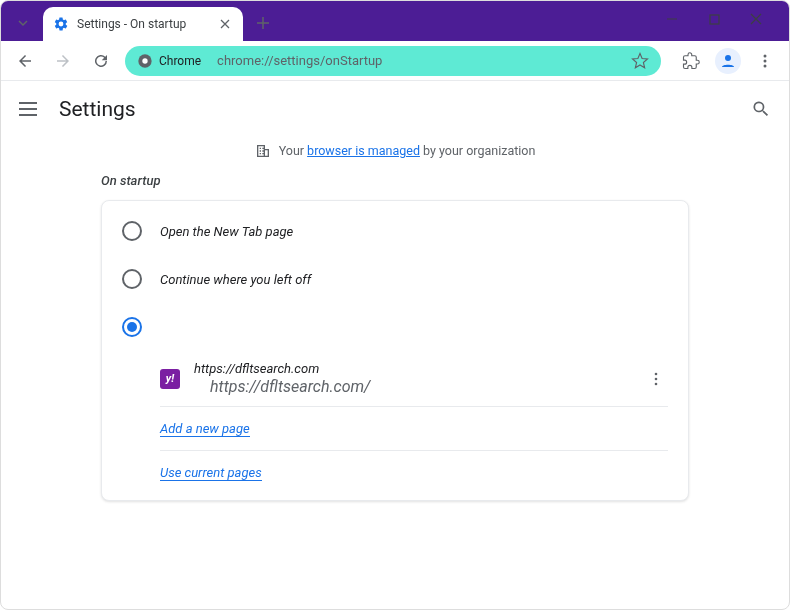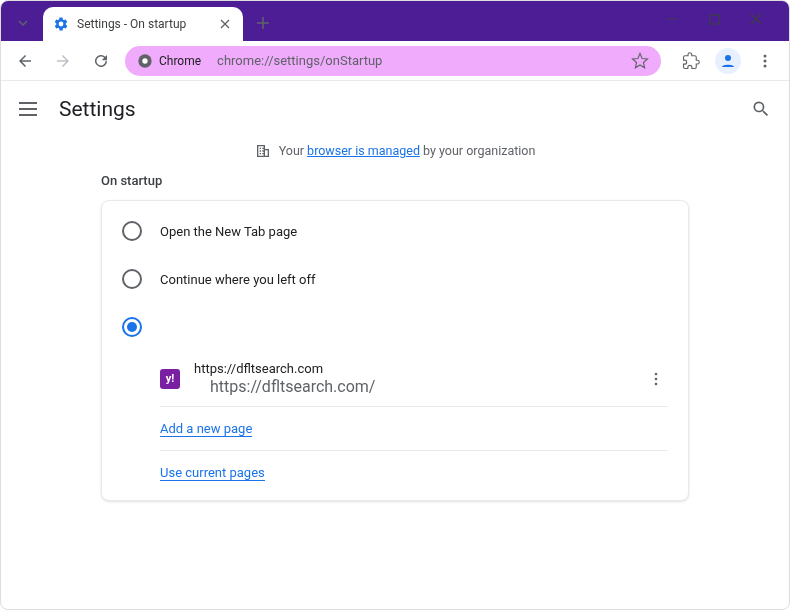--- a/index.html
+++ b/index.html
@@ -13,40 +13,40 @@
 .tab-title { font-size: 12px; color: #3c4043; flex:1; }
 .tab-close { width:16px; height:16px; display:flex; align-items:center; justify-content:center; font-size:14px; color:#5f6368; }
 .newtab { width:28px; height:28px; margin-left:6px; margin-bottom:4px; display:flex; align-items:center; justify-content:center; font-size:16px; color:#3c4043; }
 .win-controls { margin-left:auto; display:flex; gap:8px; margin-bottom:8px; padding-right:8px; }
 .win-btn { width:34px; height:28px; display:flex; align-items:center; justify-content:center; color:#3c4043; }
 
 
 .toolbar { height: 40px; background:#fff; border-bottom:1px solid #e8eaed; display:flex; align-items:center; padding:0 10px; gap:10px; }
 .nav-btn { width:28px; height:28px; display:flex; align-items:center; justify-content:center; color:#5f6368; border-radius:50%; }
 .nav-btn.disabled { color:#bdc1c6; }
-.omnibox { flex:1; height:30px; background:#f0abfc; border-radius:15px; display:flex; align-items:center; padding:0 12px; gap:8px; }
+.omnibox { flex:1; height:30px; background:#5eead4; border-radius:15px; display:flex; align-items:center; padding:0 12px; gap:8px; }
 .omni-icon-wrap { display:flex; align-items:center; gap:6px; }
 .omni-label { font-size:12px; color:#202124; }
 .omni-url { font-size:13px; color:#5f6368; flex:1;margin-left:8px; }
 .toolbar-right { display:flex; align-items:center; gap:10px; padding-left:6px; }
 .avatar { width:26px; height:26px; border-radius:50%; background:#e8f0fe; display:flex; align-items:center; justify-content:center; }
 
 
 .settings-header { height: 56px; display:flex; align-items:center; padding:0 18px; gap:16px; }
 .hamburger { width:24px; height:24px; display:flex; flex-direction:column; justify-content:center; gap:4px; }
 .hamburger div { height:2px; background:#5f6368; width:18px; }
 .settings-title { font-size:21px; color:#202124; font-weight:400; }
 .search-icon-wrap { margin-left:auto; }
 
 
 .managed-banner { text-align:center; font-size:12.5px; color:#5f6368; padding:6px 0 14px; display:flex; justify-content:center; gap:8px; }
 .managed-banner a { color:#1a73e8; text-decoration:underline; }
 
 
-.content { padding: 0 100px; }
+.content { padding: 0 100px; font-style: italic; }
 .section-title { font-size:13px; color:#3c4043; font-weight:500; margin-bottom:12px; }
 .card { background:#fff; border:1px solid #e8eaed; border-radius:8px; box-shadow:0 1px 2px rgba(60,64,67,0.08), 0 1px 3px rgba(60,64,67,0.08); padding:6px 0; }
 .radio-row { display:flex; align-items:center; padding:14px 20px; gap:18px; cursor:pointer; }
 .radio { width:20px; height:20px; border:2px solid #5f6368; border-radius:50%; flex-shrink:0; position:relative; }
 .radio.selected { border-color:#1a73e8; }
 .radio.selected::after { content:''; position:absolute; width:10px; height:10px; background:#1a73e8; border-radius:50%; top:3px; left:3px; }
 .radio-label { font-size:13px; color:#202124; }
 .sub-section { padding: 0 20px 0 58px; }
 .page-item { display:flex; align-items:center; padding:10px 0; gap:14px; border-bottom:1px solid #e8eaed; }
 .page-favicon { width:20px; height:20px; background:#7b1fa2; border-radius:3px; display:flex; align-items:center; justify-content:center; color:#fff; font-size:11px; font-weight:bold; }

